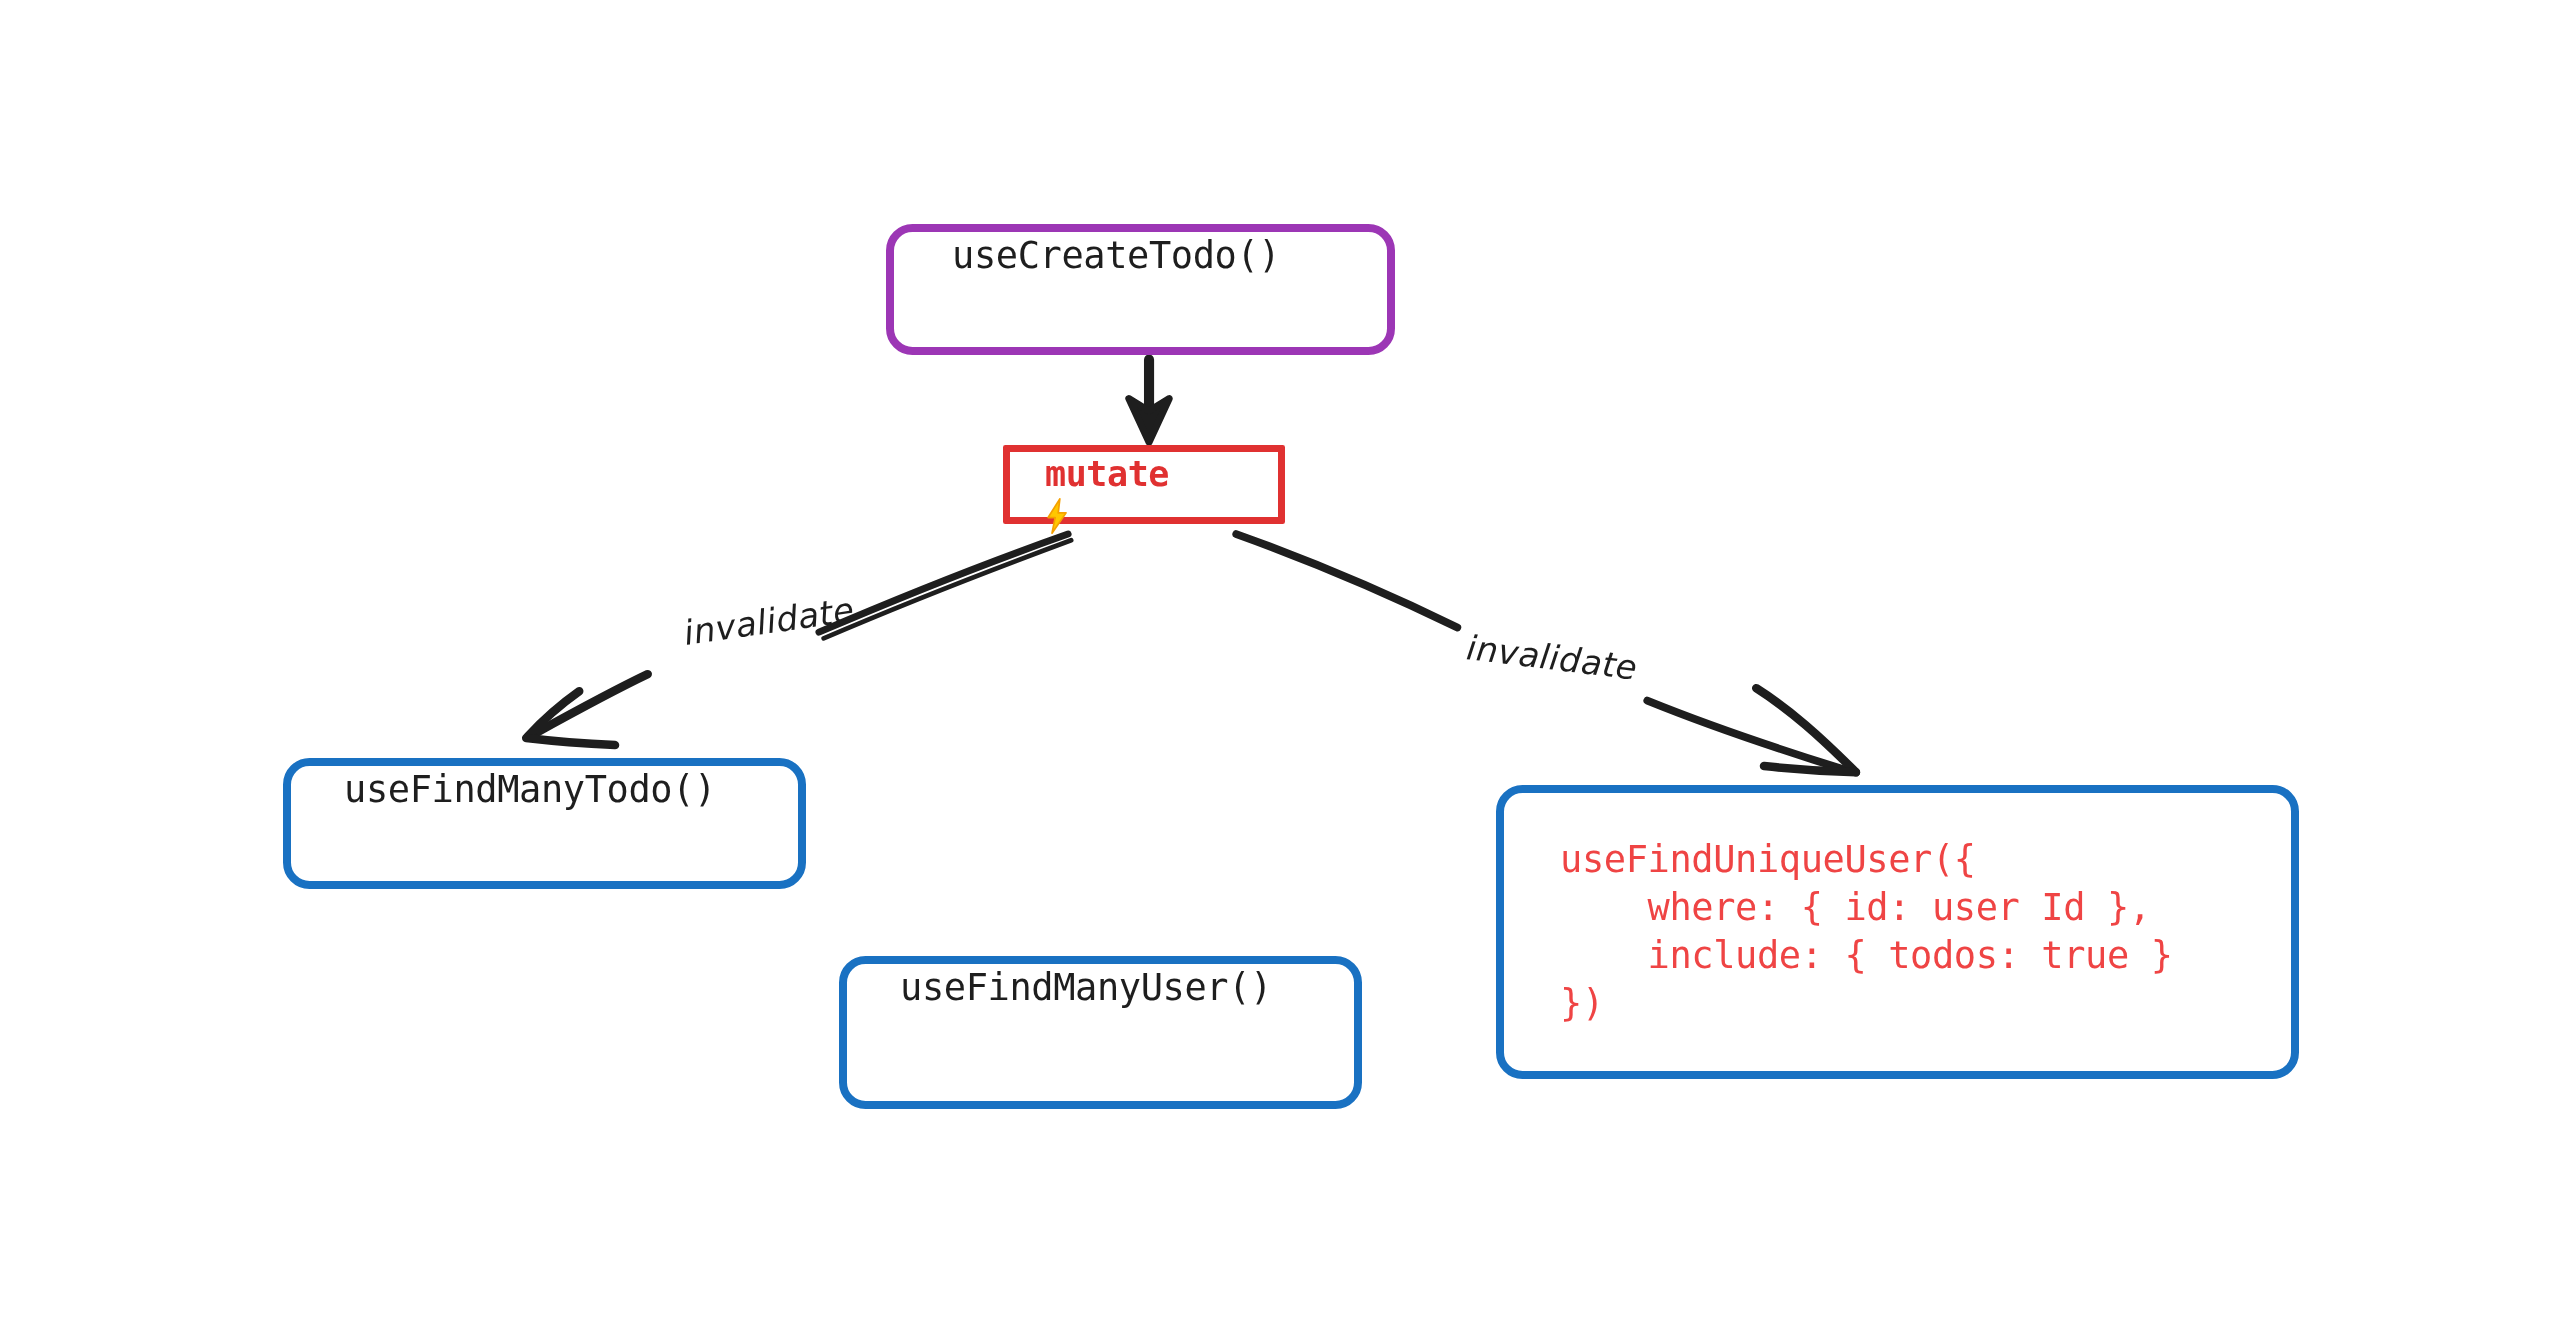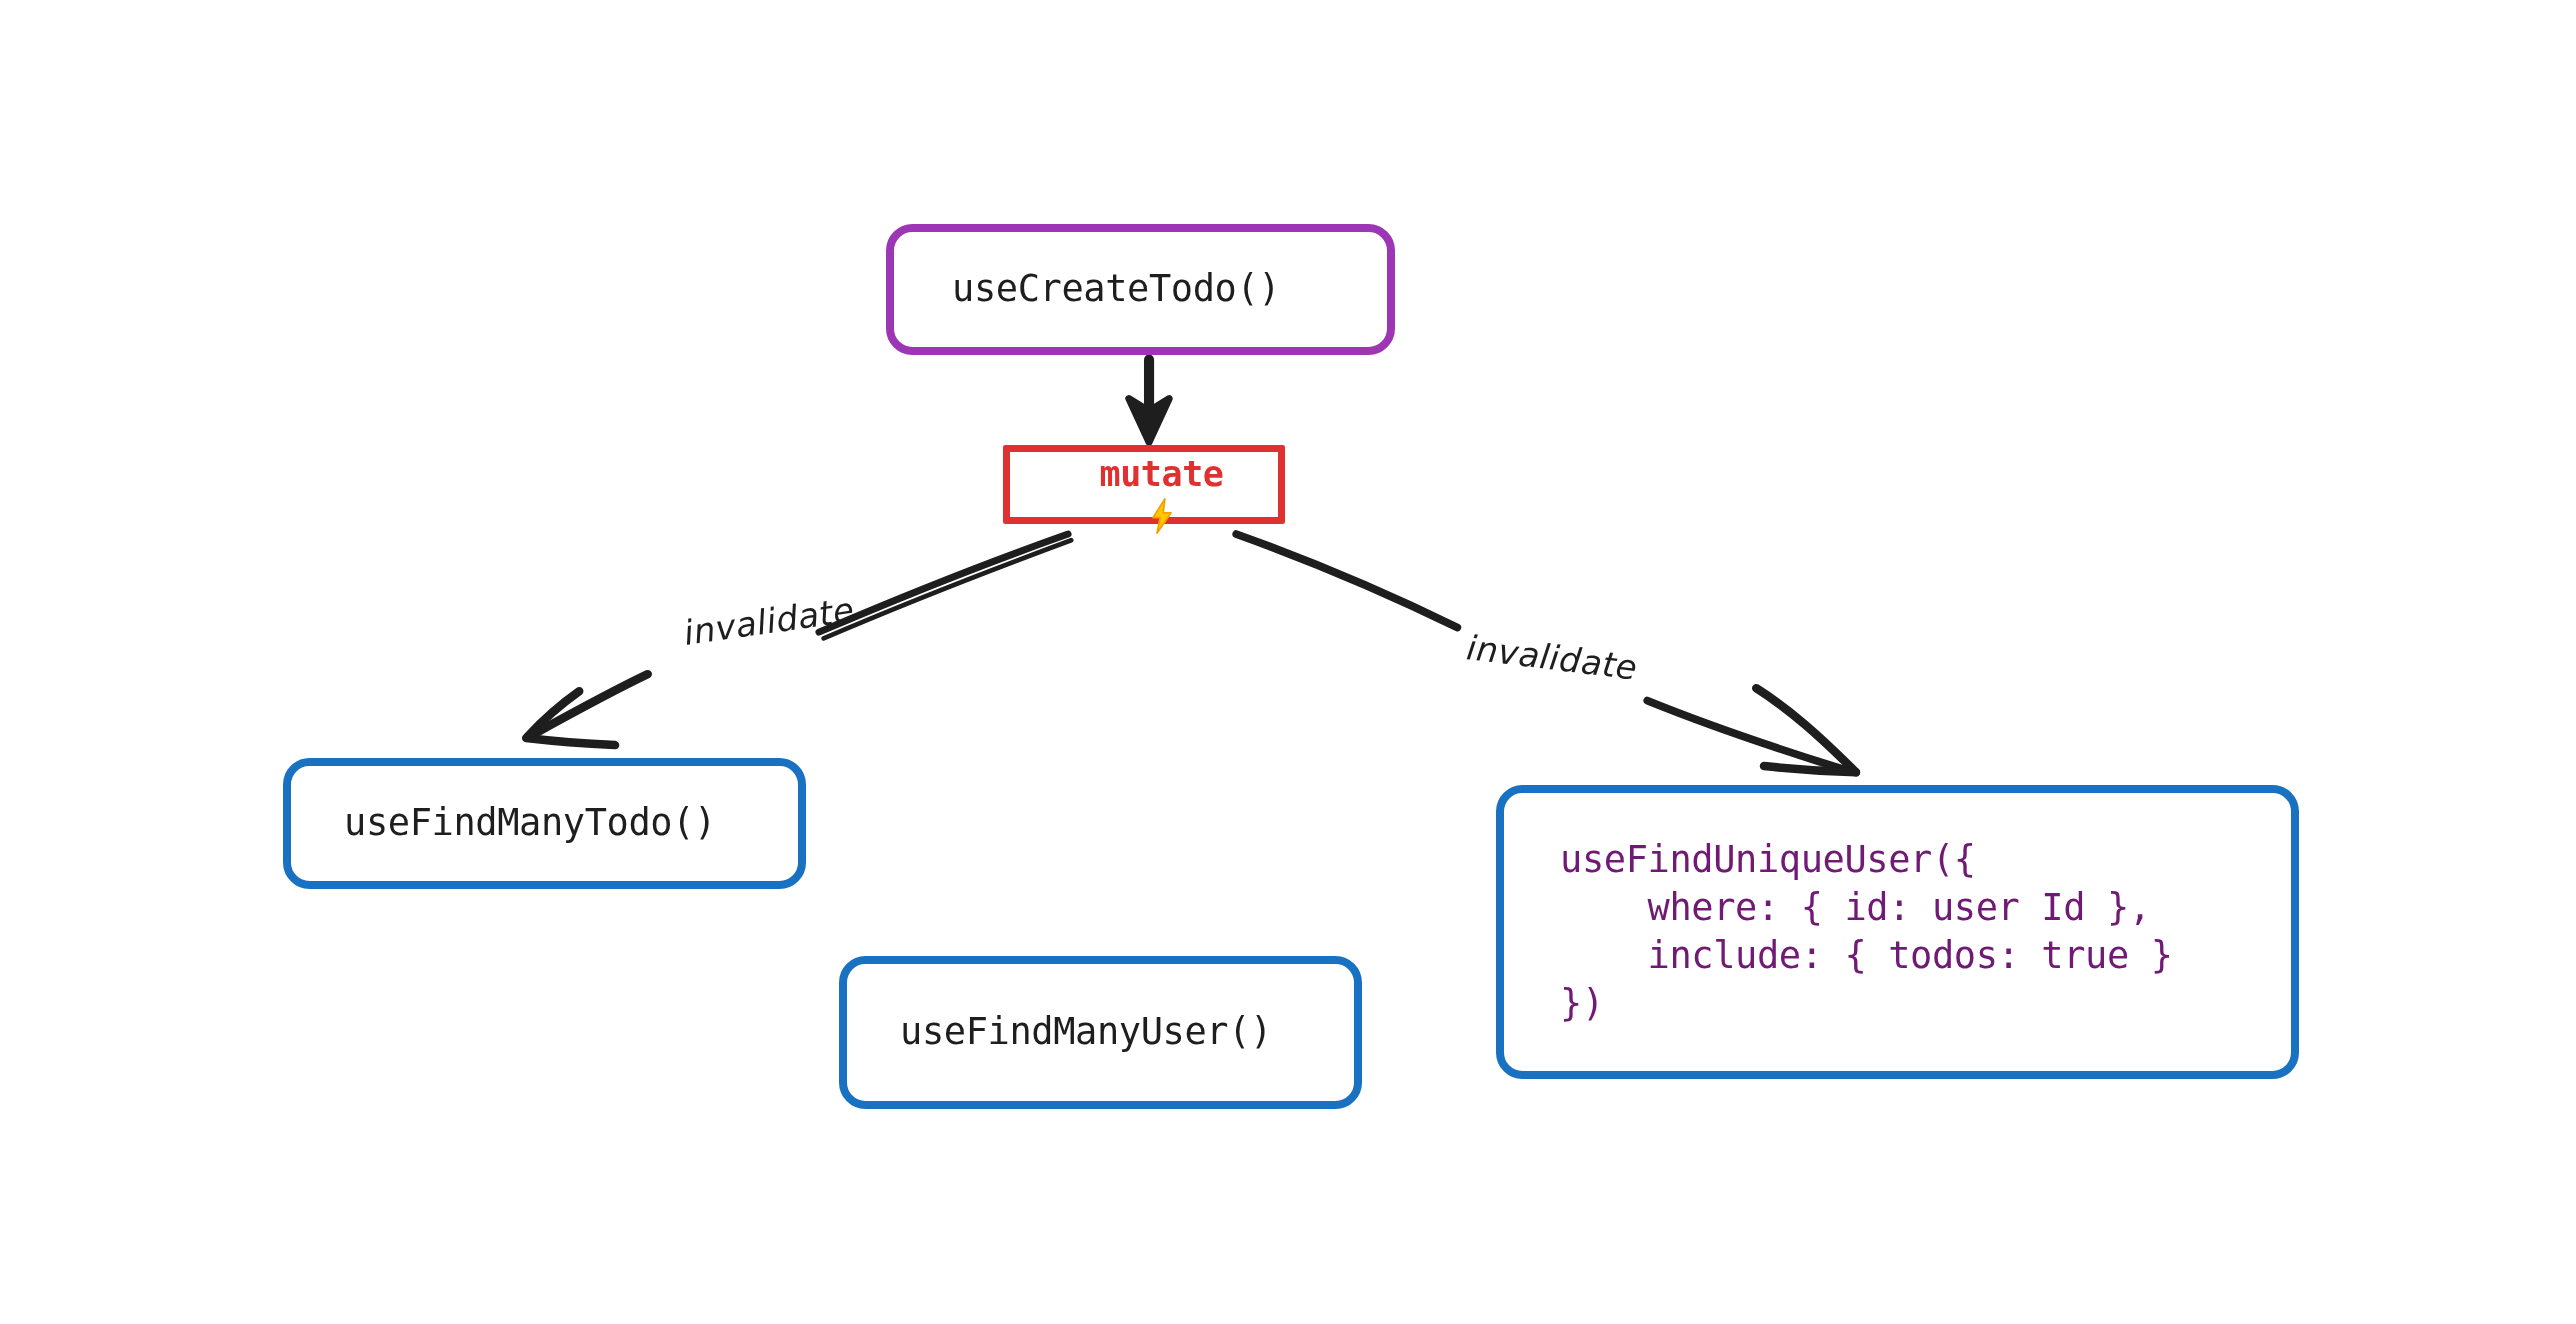--- a/index.html
+++ b/index.html
@@ -26,21 +26,20 @@
     height: 1325px;
     pointer-events: none;
   }
 
   
   .node {
     position: absolute;
     box-sizing: border-box;
     background: #ffffff;
     display: flex;
-    align-items: center;
     justify-content: flex-start;
   }
   .node .node-text {
     font-family: "DejaVu Sans Mono", monospace;
     white-space: pre;
     line-height: 1.30;
     letter-spacing: -0.4px;
   }
 
   
@@ -106,21 +105,21 @@
   #node-find-many-user .node-text { font-size: 37px; color: #1e1e1e; }
 
   #node-find-unique-user {
     left: 1496px;  top: 785px;
     width: 803px; height: 294px;
     border-width: 8.6px;
     border-color: #1971C2;
     padding-left: 56px;
     align-items: center;
   }
-  #node-find-unique-user .node-text { font-size: 37px; color: #701a75; }
+  #node-find-unique-user .node-text { font-size: 37px; color: #ef4444; }
 
   
   .edge-label {
     position: absolute;
     font-family: "DejaVu Sans", sans-serif;
     font-size: 34px;
     color: #1e1e1e;
     white-space: nowrap;
     font-style: italic;
     letter-spacing: 0.4px;

